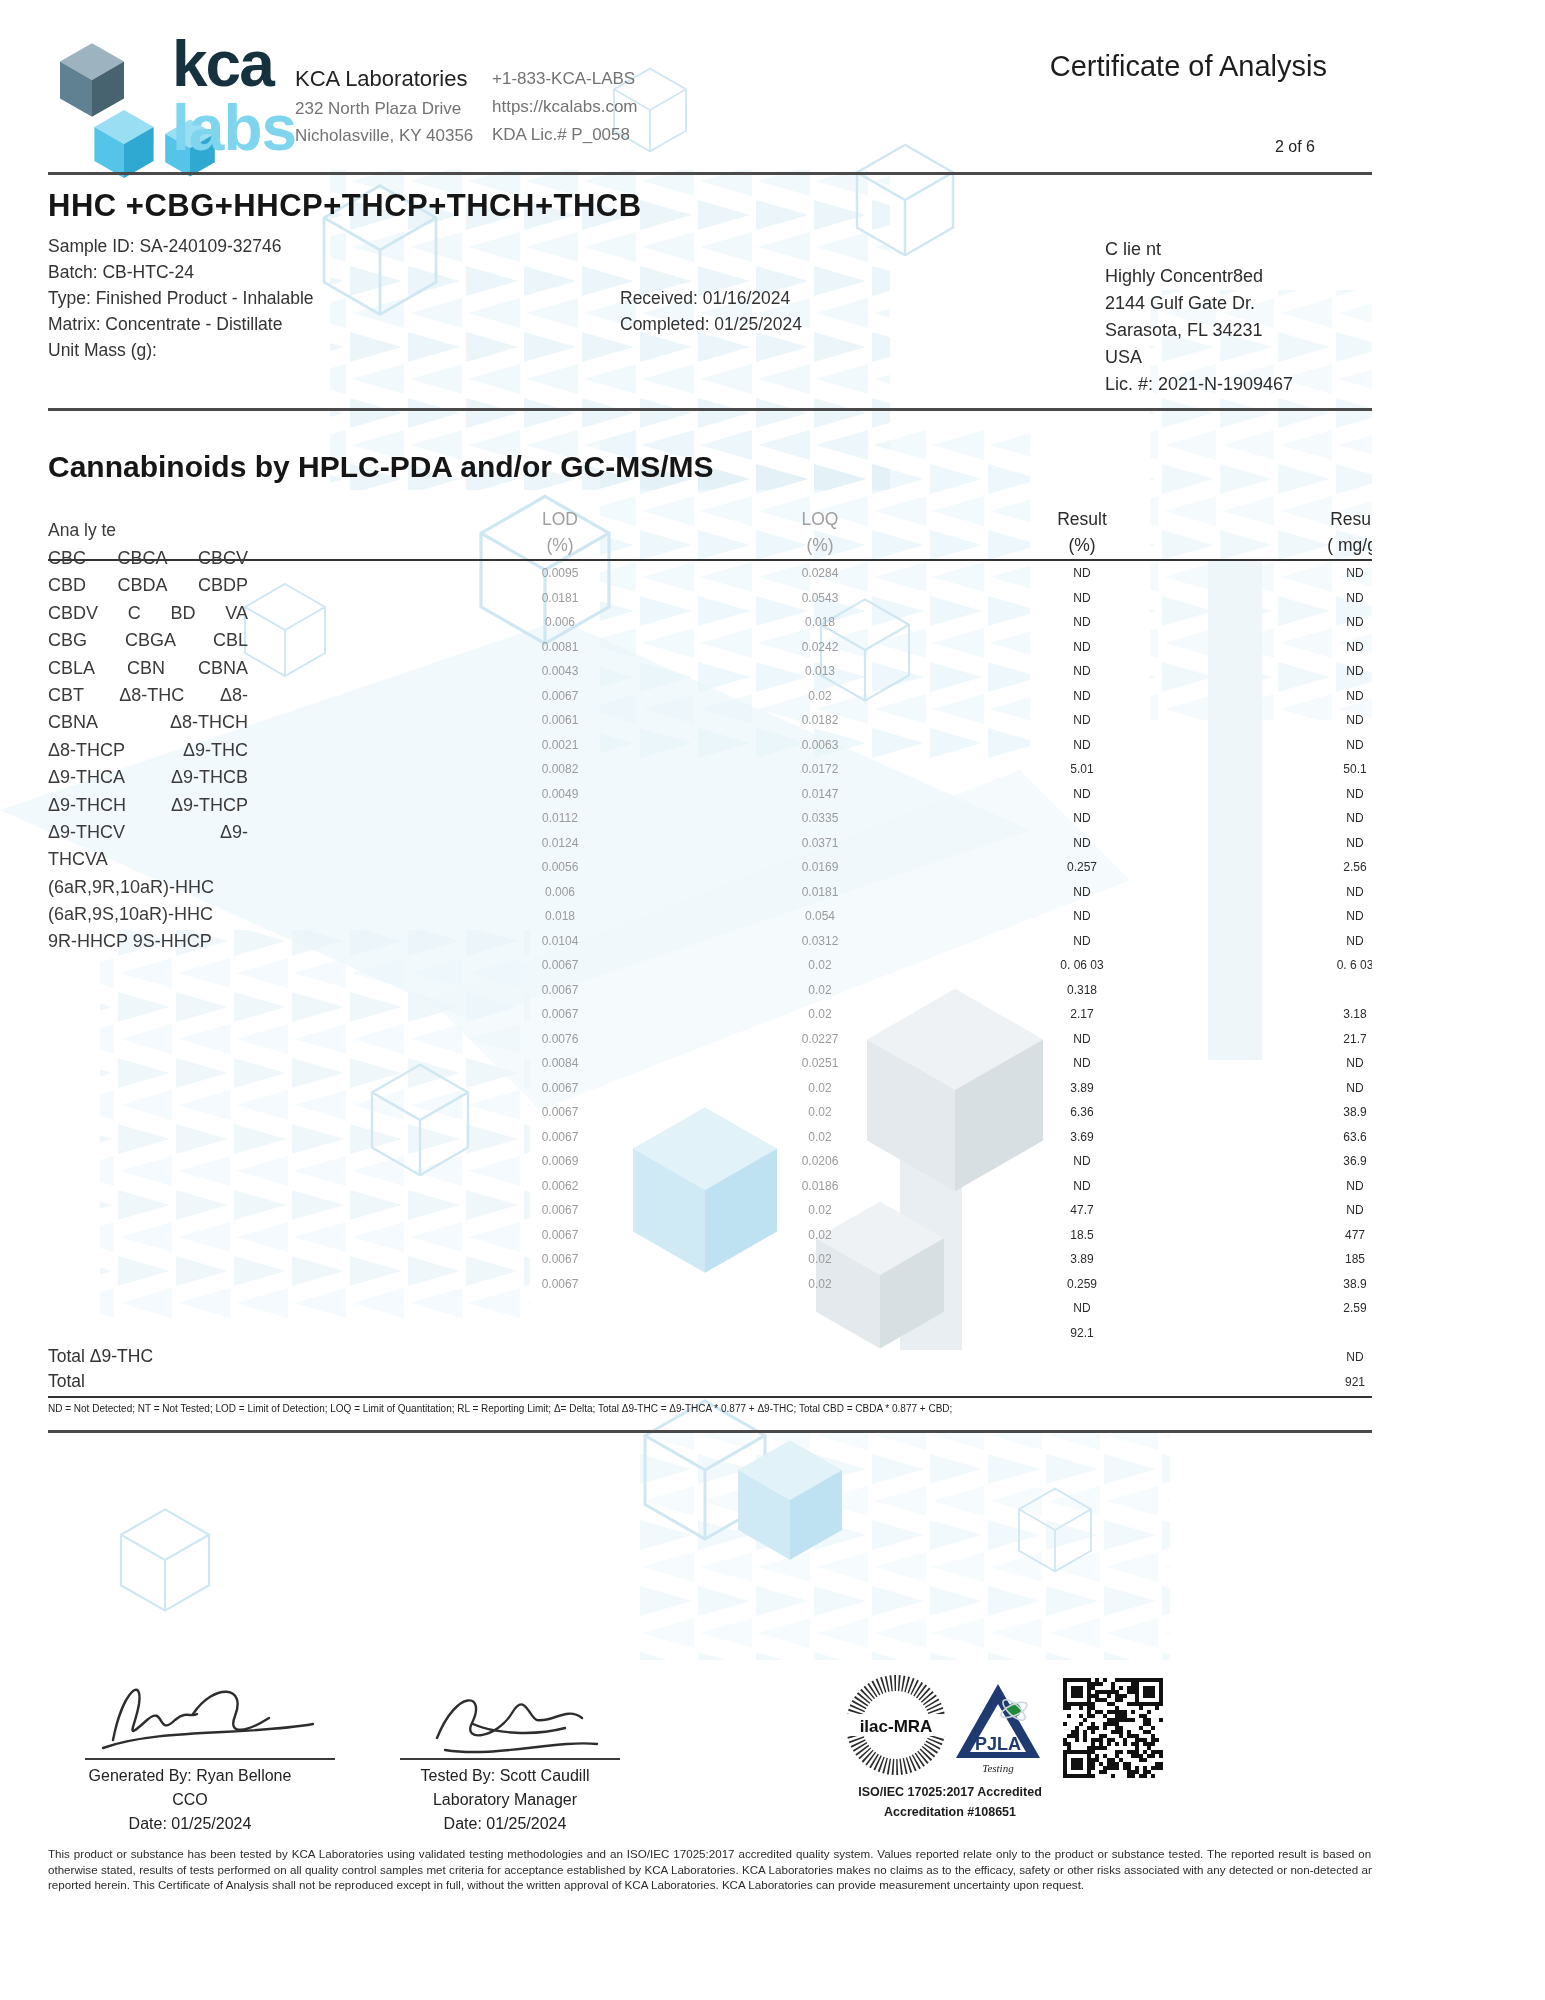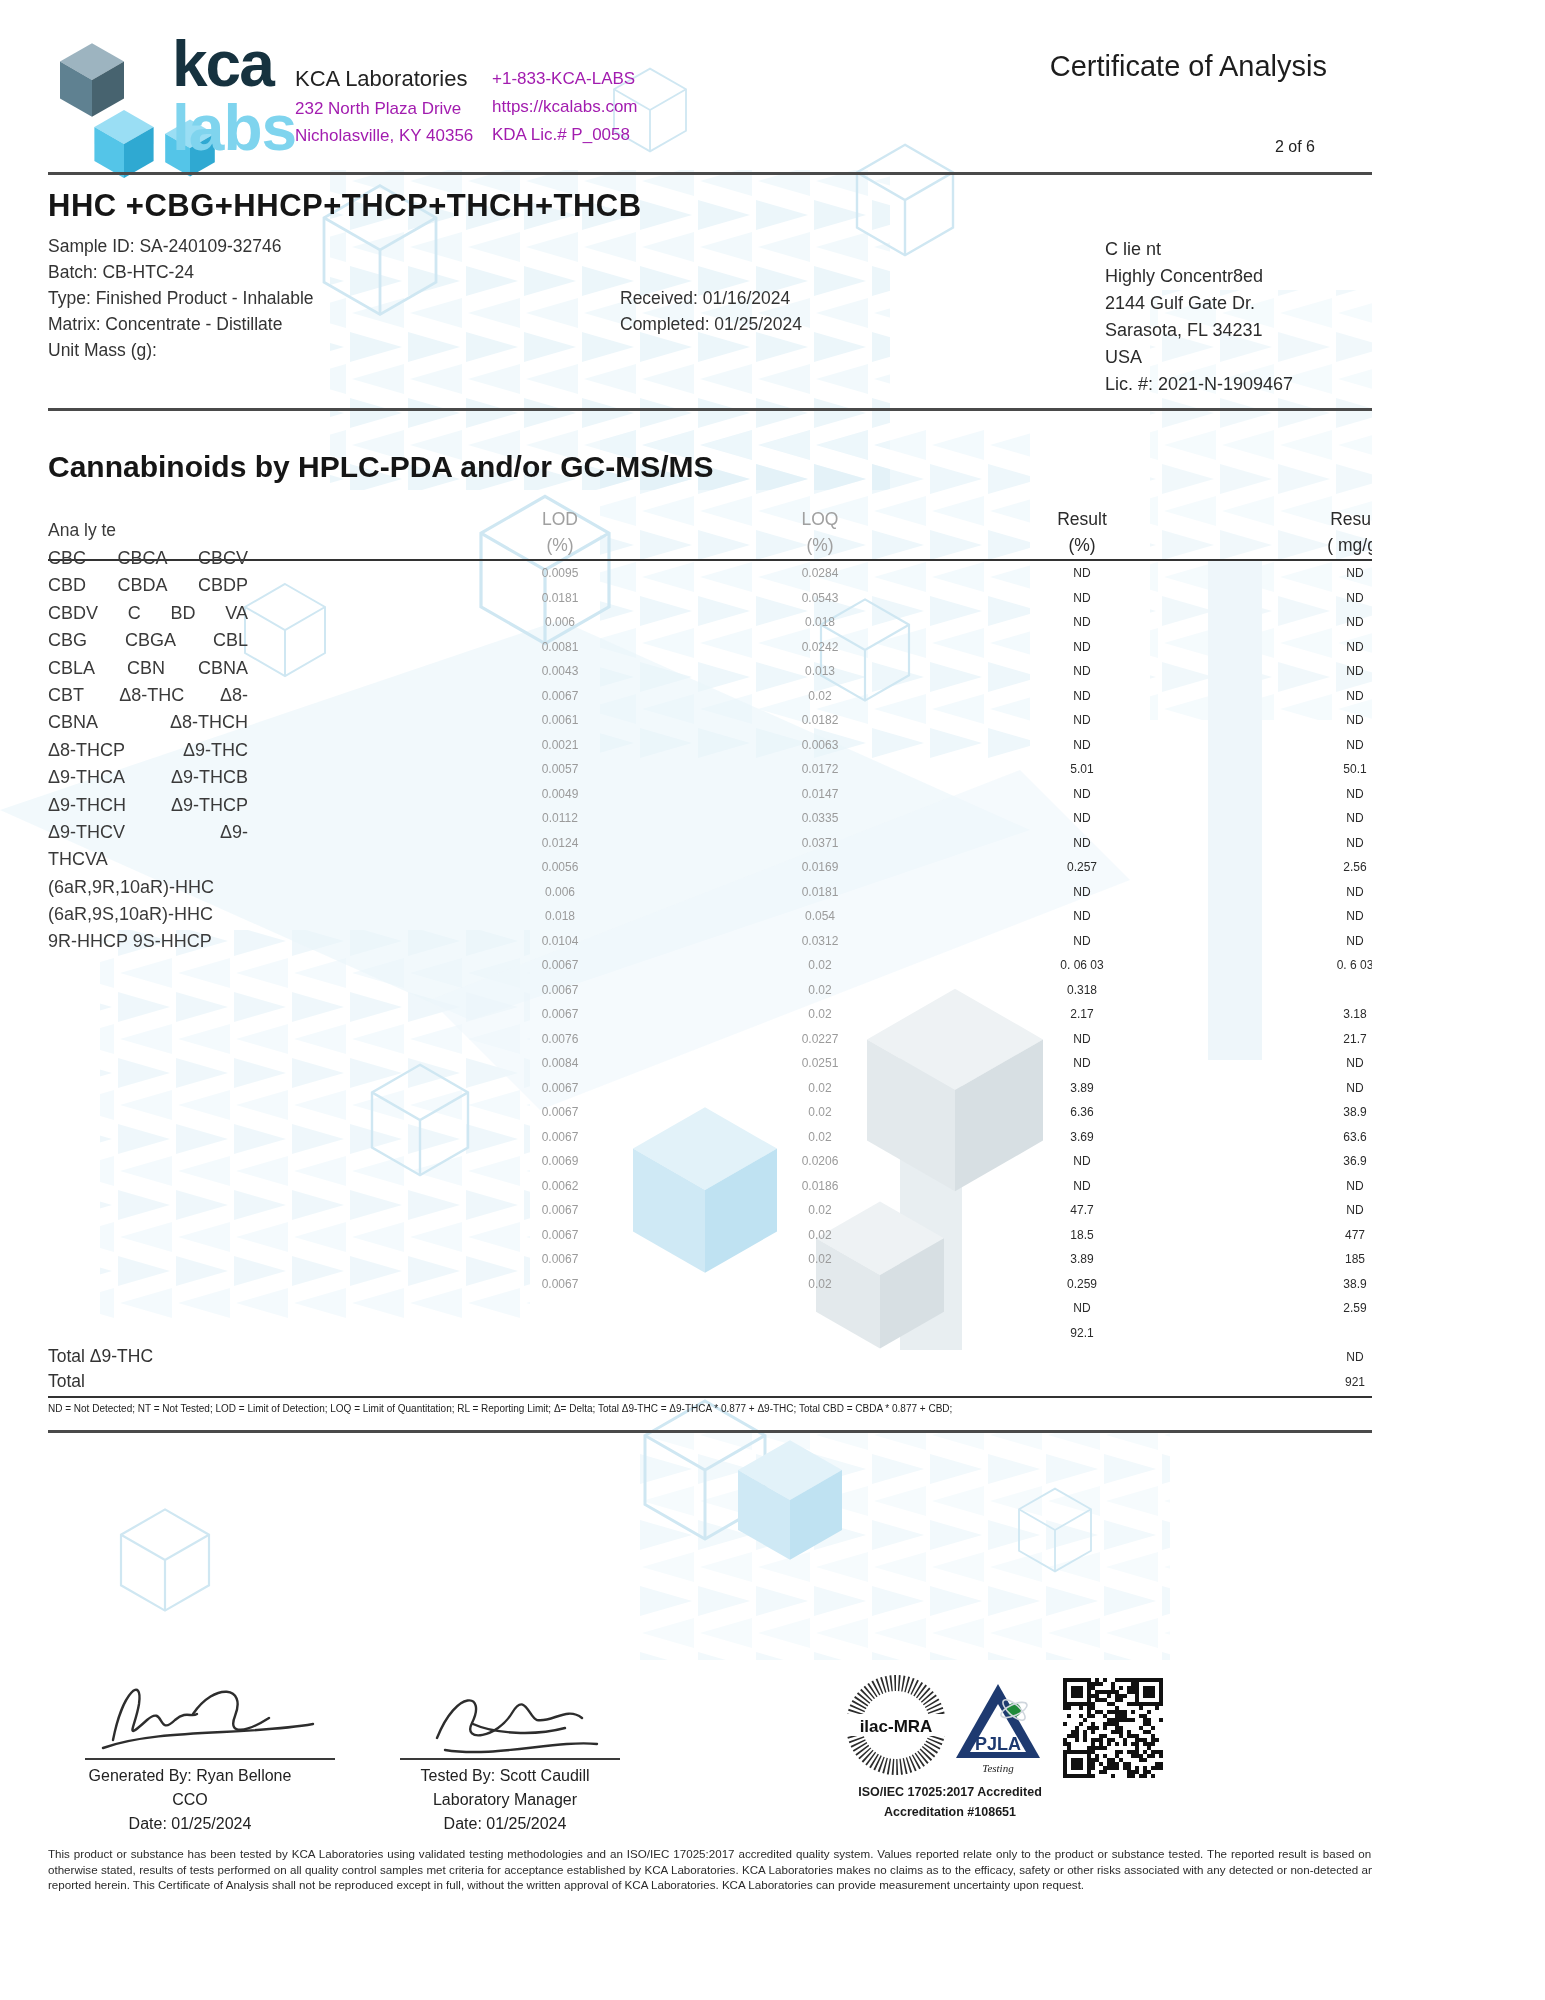--- a/index.html
+++ b/index.html
@@ -4,21 +4,21 @@
 <style>
   html,body{margin:0;padding:0;background:#fff;}
   #page{position:relative;width:1372px;height:2000px;background:#fff;overflow:hidden;
         font-family:"Liberation Sans","DejaVu Sans",sans-serif;color:#2f2f2f;}
   .abs{position:absolute;}
   .rule{position:absolute;left:48px;width:1452px;background:#4a4a4a;}
   
   .logo-kca{font-size:64px;font-weight:700;letter-spacing:-2px;color:#16323f;line-height:1;}
   .logo-labs{font-size:64px;font-weight:700;letter-spacing:-1px;color:#7fd4ee;line-height:1;}
   .lab-name{font-size:22px;color:#222;}
-  .hdr-small{font-size:17px;color:#a21caf;line-height:1;}
+  .hdr-small{font-size:17px;color:#737373;line-height:1;}
   .cert-title{font-size:29px;color:#1d1d1d;}
   .page-num{font-size:16px;color:#222;}
   
   .sample-title{font-size:31px;font-weight:600;color:#161616;letter-spacing:.5px;}
   .info-line{font-size:17.5px;color:#333;line-height:1;}
   .client-line{font-size:18px;color:#2c2c2c;line-height:1;}
   
   .section-title{font-size:30px;font-weight:600;color:#161616;}
   .col-head{position:absolute;text-align:center;font-size:17.5px;line-height:26px;}
   .col-head.gray{color:#a0a0a0;}
@@ -194,21 +194,21 @@
 
   <div class="num-stack gray" style="left:500px;width:120px;">
       <div class="num-cell">0.0095</div>
       <div class="num-cell">0.0181</div>
       <div class="num-cell">0.006</div>
       <div class="num-cell">0.0081</div>
       <div class="num-cell">0.0043</div>
       <div class="num-cell">0.0067</div>
       <div class="num-cell">0.0061</div>
       <div class="num-cell">0.0021</div>
-      <div class="num-cell">0.0057</div>
+      <div class="num-cell">0.0082</div>
       <div class="num-cell">0.0049</div>
       <div class="num-cell">0.0112</div>
       <div class="num-cell">0.0124</div>
       <div class="num-cell">0.0056</div>
       <div class="num-cell">0.006</div>
       <div class="num-cell">0.018</div>
       <div class="num-cell">0.0104</div>
       <div class="num-cell">0.0067</div>
       <div class="num-cell">0.0067</div>
       <div class="num-cell">0.0067</div>

